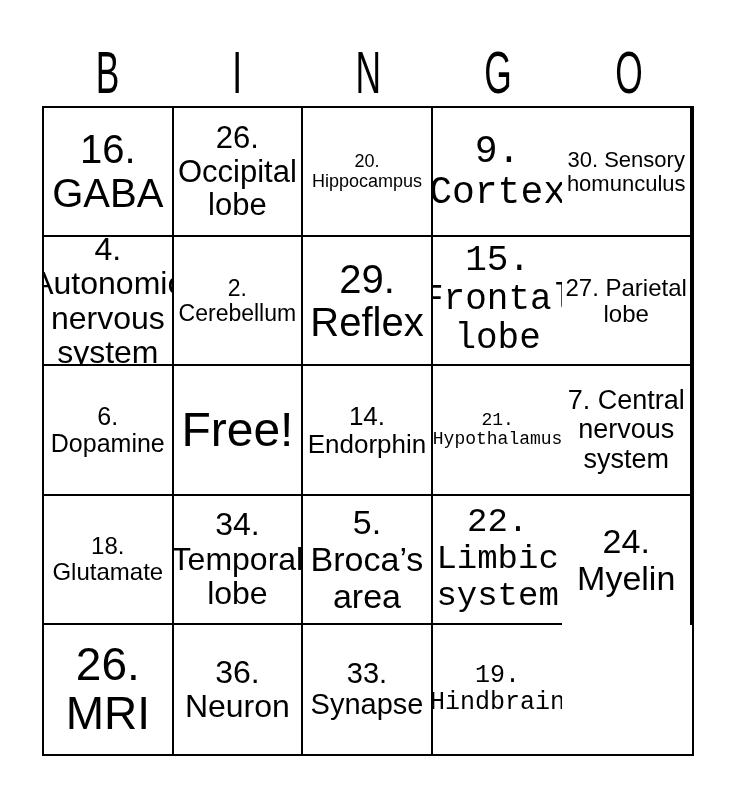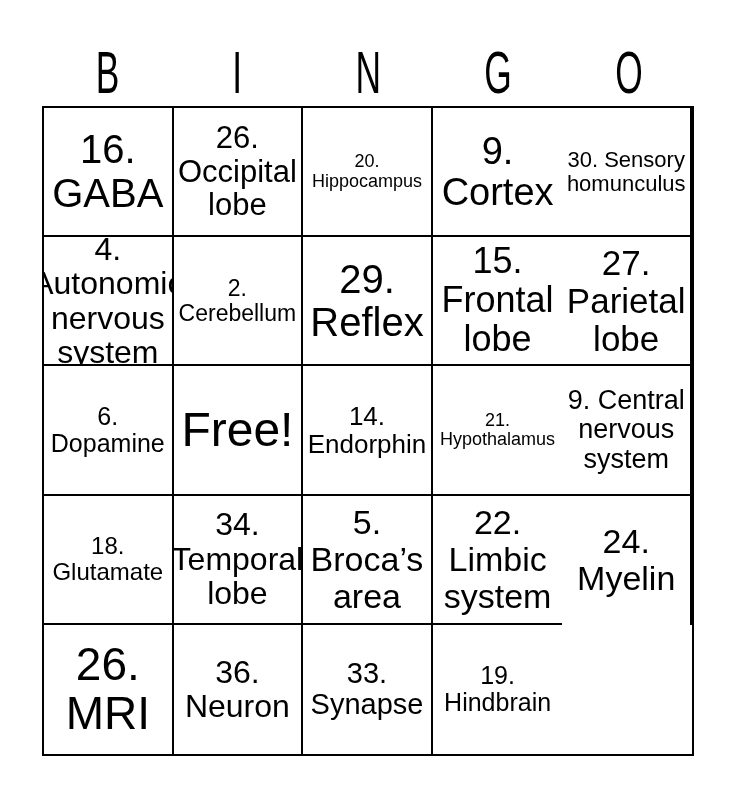--- a/index.html
+++ b/index.html
@@ -57,21 +57,21 @@
     border-bottom: 2px solid #000000;
     display: flex;
     align-items: center;
     justify-content: center;
     text-align: center;
     line-height: 1.08;
     padding: 0 1px;
     overflow: hidden;
     word-break: normal;
   }
-  .cell.col-last { border-right: none; }
+  .cell.col-last { border-right: none; font-family: Liberation Mono, monospace; }
   .cell.row-last { border-bottom: none; }
 </style>
 </head>
 <body>
 
 <div class="card">
 
   <div class="title-row">
     <span class="title-letter-slot"><span class="squeeze">B</span></span>
     <span class="title-letter-slot"><span class="squeeze">I</span></span>
@@ -86,27 +86,27 @@
     <div class="cell" style="font-size:31px">26. Occipital lobe</div>
     <div class="cell" style="font-size:18px">20. Hippocampus</div>
     <div class="cell col-last" style="font-size:38px">9. Cortex</div>
 
     <div class="cell" style="font-size:22px">30. Sensory homunculus</div>
     <div class="cell" style="font-size:32px">4. Autonomic nervous system</div>
     <div class="cell" style="font-size:23px">2. Cerebellum</div>
     <div class="cell" style="font-size:40px">29. Reflex</div>
     <div class="cell col-last" style="font-size:36px">15. Frontal lobe</div>
 
-    <div class="cell" style="font-size:35px">27. Parietal lobe</div>
+    <div class="cell" style="font-size:24px">27. Parietal lobe</div>
     <div class="cell" style="font-size:25px">6. Dopamine</div>
     <div class="cell" style="font-size:48px">Free!</div>
     <div class="cell" style="font-size:26px">14. Endorphin</div>
     <div class="cell col-last" style="font-size:18px">21. Hypothalamus</div>
 
-    <div class="cell" style="font-size:27px">9. Central nervous system</div>
+    <div class="cell" style="font-size:27px">7. Central nervous system</div>
     <div class="cell" style="font-size:24px">18. Glutamate</div>
     <div class="cell" style="font-size:32px">34. Temporal lobe</div>
     <div class="cell" style="font-size:34px">5. Broca’s area</div>
     <div class="cell col-last" style="font-size:34px">22. Limbic system</div>
 
     <div class="cell row-last" style="font-size:34px">24. Myelin</div>
     <div class="cell row-last" style="font-size:46px">26. MRI</div>
     <div class="cell row-last" style="font-size:32px">36. Neuron</div>
     <div class="cell row-last" style="font-size:29px">33. Synapse</div>
     <div class="cell row-last col-last" style="font-size:25px">19. Hindbrain</div>

